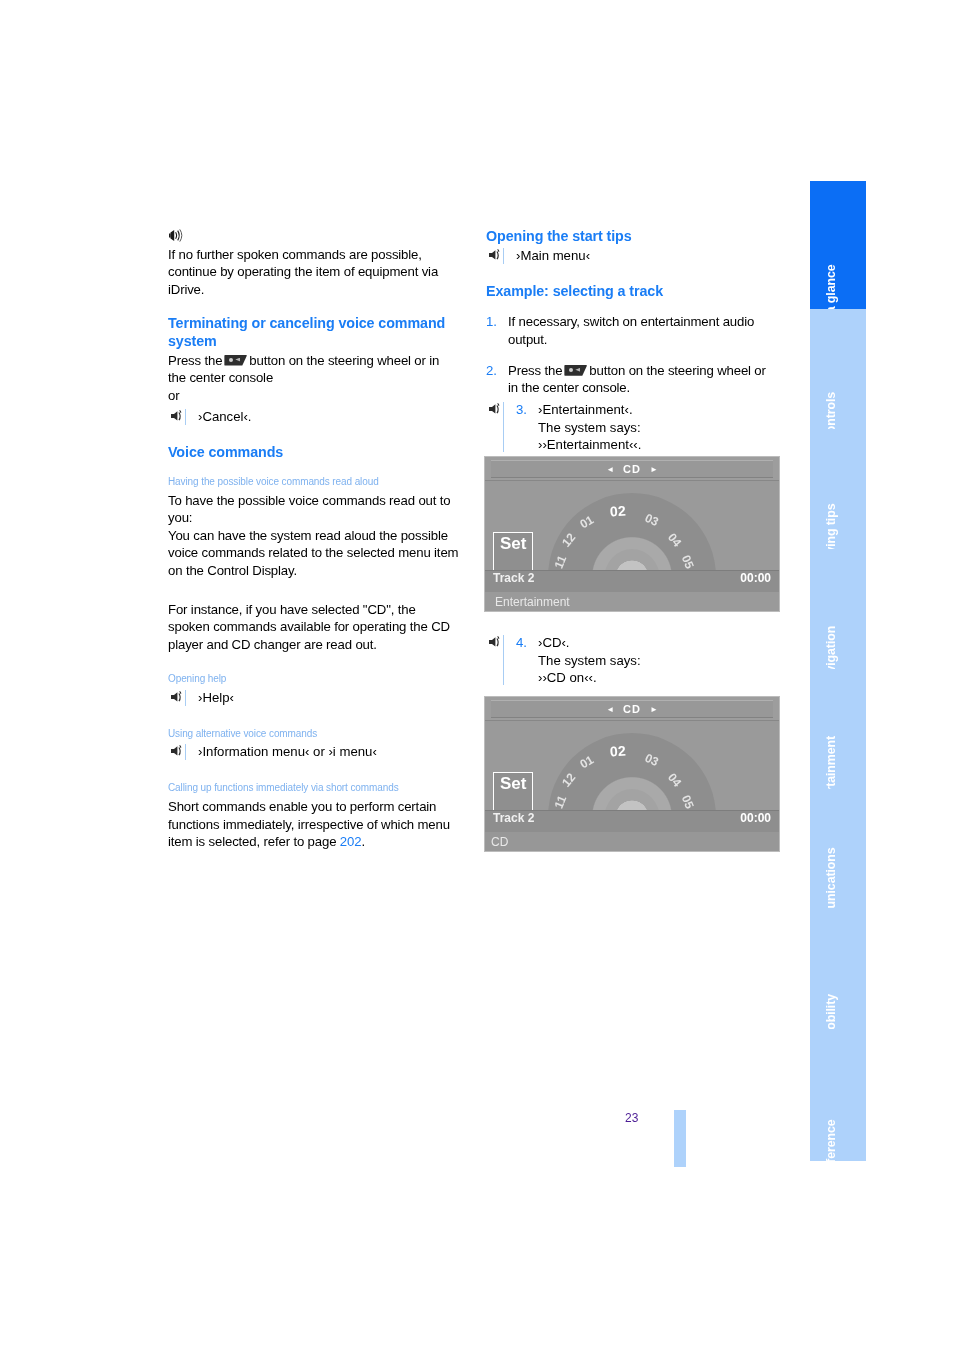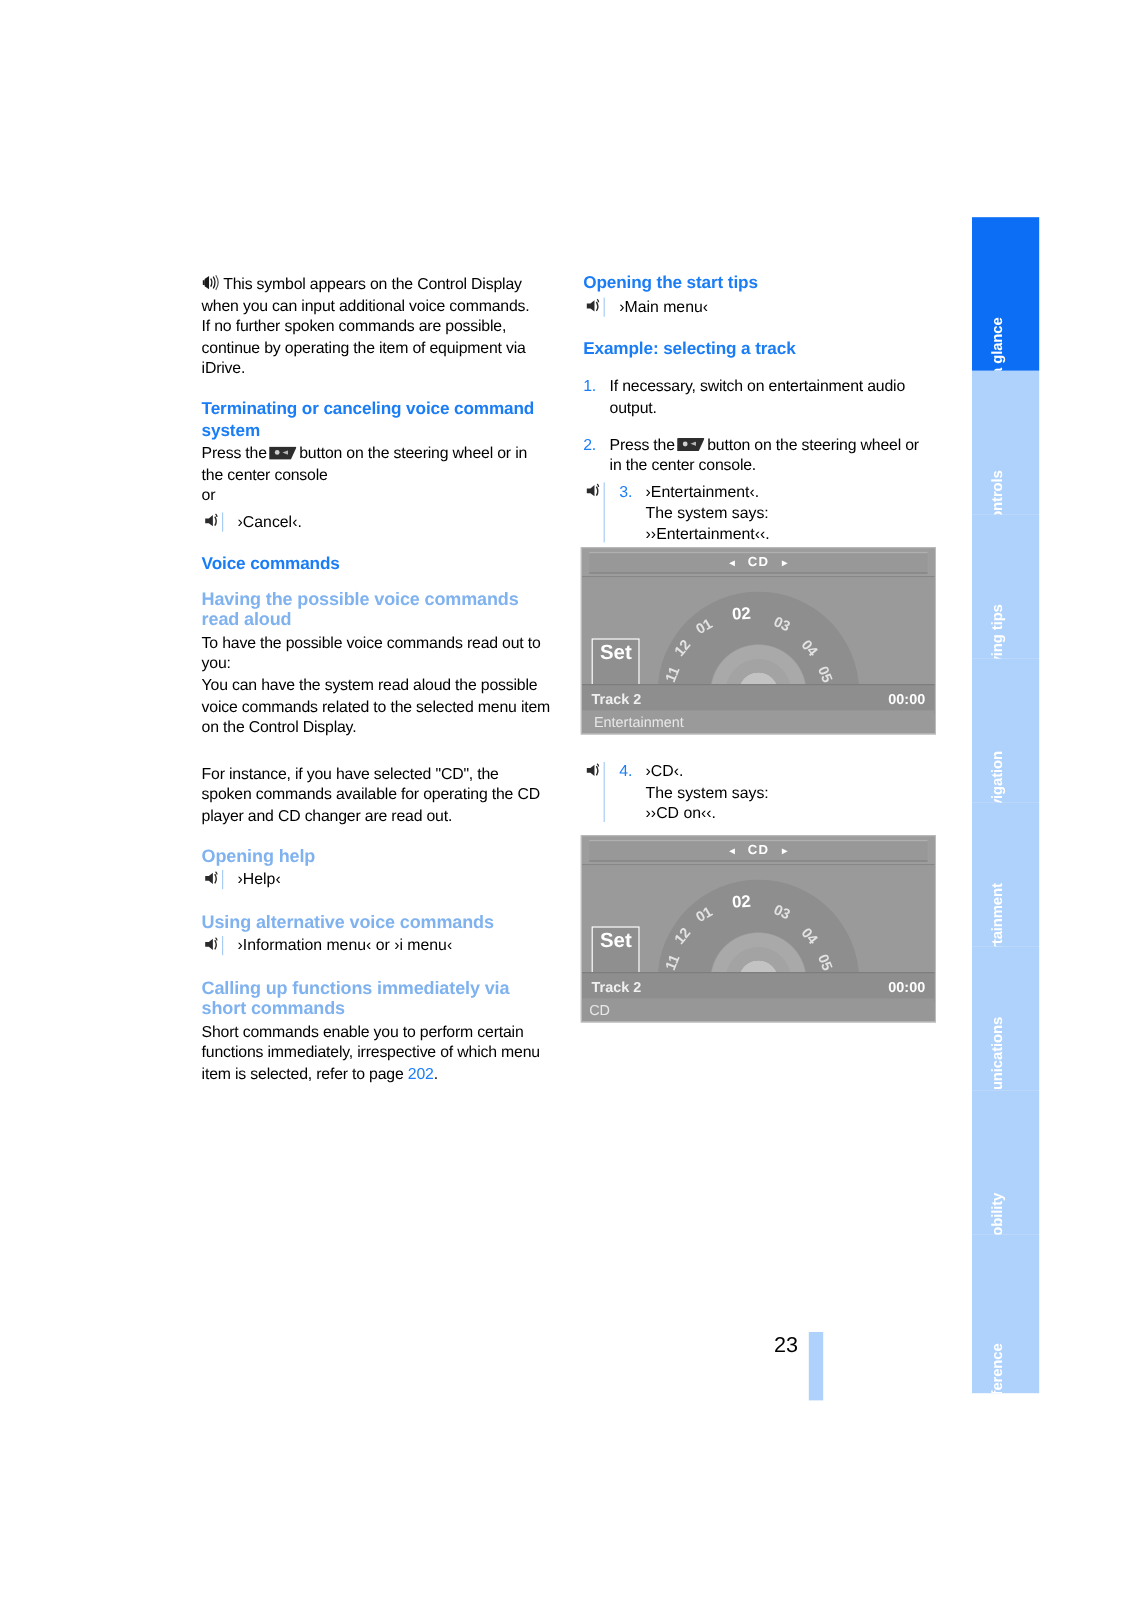--- a/index.html
+++ b/index.html
@@ -37,23 +37,23 @@
   h2.head {
     color: #1a7df5;
     font-size: 14.3px;
     line-height: 17.6px;
     font-weight: bold;
     margin: 0 0 1px 0;
     letter-spacing: -0.1px;
   }
   h3.subhead {
     color: #7fb2ef;
-    font-size: 15px;
-    line-height: 17.6px;
-    font-weight: bold;
+    font-size: 10px;
+    line-height: 17.6px;
+    font-weight: normal;
     margin: 0 0 1px 0;
     letter-spacing: -0.1px;
   }
   p.body {
     margin: 0;
     font-size: 13.2px;
     line-height: 17.6px;
     letter-spacing: -0.15px;
   }
   .gap-s { height: 10px; }
@@ -239,21 +239,21 @@
     border-left: 6px solid transparent;
     border-right: 6px solid transparent;
     border-top: 7px solid #ffffff;
   }
 
   .cd-track {
     position: absolute; left: 0; right: 0; top: 113px; height: 25px;
     background: #8e8e8e;
     border-top: 1px solid #7d7d7d;
     border-bottom: 1px solid #7d7d7d;
-    display: flex; align-items: center; justify-content: space-between;
+    display: flex; align-items: flex-start; justify-content: space-between;
     padding: 0 8px; box-sizing: border-box;
   }
   .cd-track .t { color: #f0f0f0; font-size: 12px; font-weight: bold; }
   .cd-track .time { color: #ffffff; font-size: 12px; font-weight: bold; }
 
   .cd-foot {
     position: absolute; left: 0; right: 0; top: 135px; bottom: 0;
     background: #9a9a9a;
     display: flex; align-items: center;
     padding-left: 10px; box-sizing: border-box;
@@ -286,24 +286,24 @@
     white-space: nowrap;
     font-size: 12.4px;
     font-weight: bold;
     letter-spacing: -0.1px;
     color: #ffffff;
   }
 
   
   #pagenum {
     position: absolute;
-    left: 645px;
+    left: 625px;
     top: 1111px;
-    font-size: 18px;
-    color: #000000;
+    font-size: 12px;
+    color: #4c1d95;
   }
   #pagebar {
     position: absolute;
     left: 674px;
     top: 1110px;
     width: 12px;
     height: 57px;
     background: #aed2fb;
   }
 </style>
@@ -313,21 +313,21 @@
 <div id="page">
 
   <div class="col" id="col-left">
 
     <p class="body"><span class="sym-speak"><svg width="15" height="14" viewBox="0 0 15 14">
             <path d="M2.5 3.5 L6.2 1 L6.2 12 L2.5 9.6 Z" fill="#1a1a1a"></path>
             <path d="M1 4.6 L2.6 4.6 L2.6 8.6 L1 8.6 Z" fill="#1a1a1a"></path>
             <path d="M7.6 3.2 q2 3.1 0 6.6" stroke="#1a1a1a" stroke-width="1.1" fill="none"></path>
             <path d="M9.7 1.6 q3 4.8 0 9.8" stroke="#1a1a1a" stroke-width="1.1" fill="none"></path>
             <path d="M11.8 0.4 q4 6 0 12.2" stroke="#555" stroke-width="1" fill="none"></path>
-          </svg></span><span>This symbol appears on the Control Display when you can input additional voice commands.</span></p>
+          </svg></span></p>
     <p class="body">If no further spoken commands are possible, continue by operating the item of equipment via iDrive.</p>
 
     <div class="gap-m"></div>
 
     <h2 class="head">Terminating or canceling voice command system</h2>
     <p class="body"><span>Press the</span><span class="btnicon"><span class="shape"></span><span class="dot1"></span><span class="dot2"></span></span><span>button on the steering wheel or in the center console</span></p>
     <p class="body">or</p>
 
     <div style="height:4px"></div>
 

